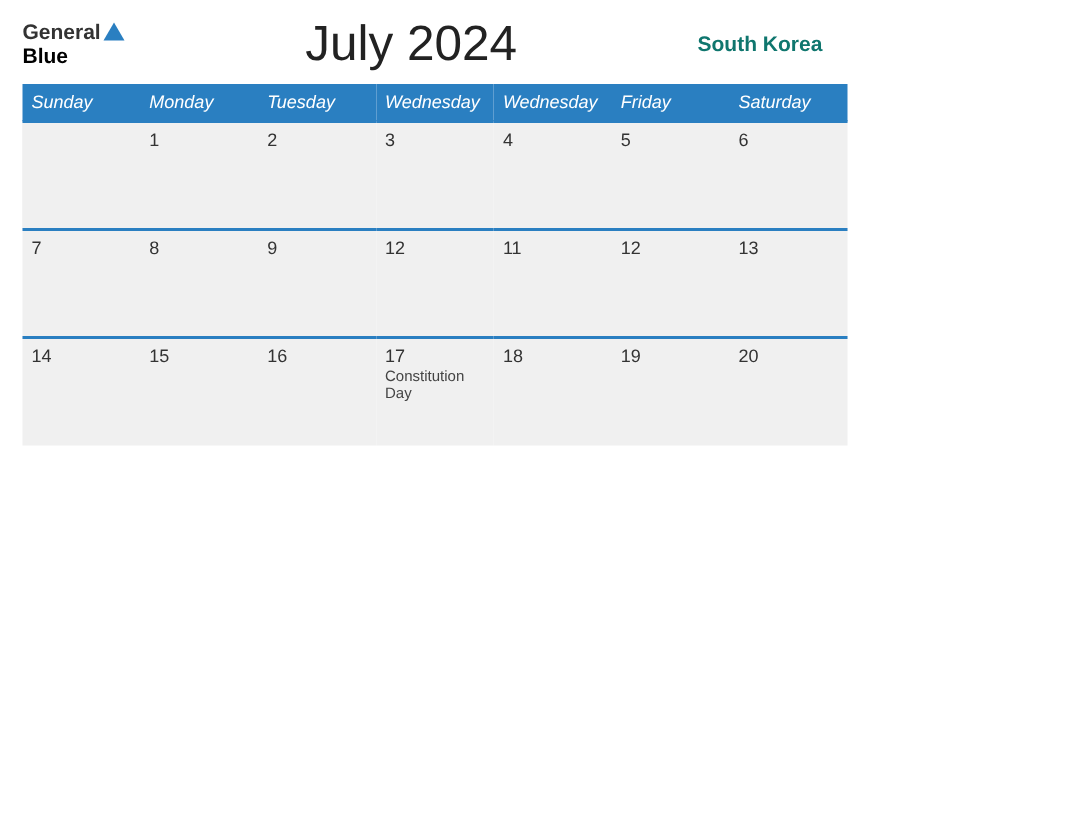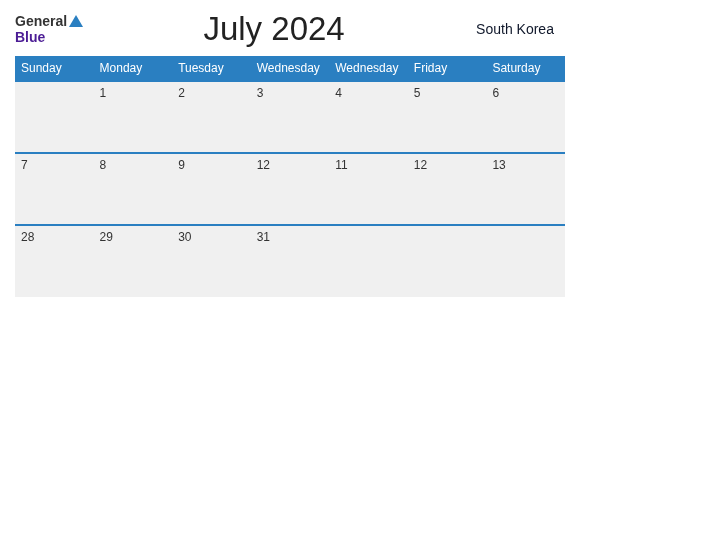--- a/index.html
+++ b/index.html
@@ -38,21 +38,21 @@
 
     .logo-general {
       font-size: 14px;
       font-weight: bold;
       color: #333;
     }
 
     .logo-blue {
       font-size: 14px;
       font-weight: bold;
-      color: #4c1d95;
+      color: #000000;
     }
 
     .logo-triangle {
       width: 0;
       height: 0;
       border-left: 7px solid transparent;
       border-right: 7px solid transparent;
       border-bottom: 12px solid #2a7fc1;
       display: inline-block;
       margin-left: 2px;
@@ -67,33 +67,35 @@
     .title {
       font-size: 33px;
       font-weight: normal;
       color: #222;
       text-align: center;
       flex: 1;
     }
 
     .country {
       font-size: 14px;
-      color: #0f172a;
-      text-align: center;
+      color: #0f766e;
+      text-align: left;
       min-width: 100px;
+      font-weight: bold;
     }
 
     .calendar {
       width: 100%;
       border-collapse: collapse;
       table-layout: fixed;
     }
 
     .calendar thead tr {
       background-color: #2a7fc1;
+      font-style: italic;
     }
 
     .calendar thead th {
       color: #fff;
       font-size: 12px;
       font-weight: normal;
       padding: 5px 6px;
       text-align: left;
       border: none;
     }
@@ -197,30 +199,37 @@
           </td>
           <td>
             <span class="day-number">12</span>
           </td>
           <td>
             <span class="day-number">13</span>
           </td>
         </tr>
         <tr>
           <td>
-            <span class="day-number">28</span>
-          </td>
-          <td>
-            <span class="day-number">29</span>
-          </td>
-          <td>
-            <span class="day-number">30</span>
-          </td>
-          <td>
-            <span class="day-number">31</span>
-          </td>
-          <td class="empty-cell"></td>
-          <td class="empty-cell"></td>
-          <td class="empty-cell"></td>
+            <span class="day-number">14</span>
+          </td>
+          <td>
+            <span class="day-number">15</span>
+          </td>
+          <td>
+            <span class="day-number">16</span>
+          </td>
+          <td>
+            <span class="day-number">17</span>
+            <span class="event-label">Constitution Day</span>
+          </td>
+          <td>
+            <span class="day-number">18</span>
+          </td>
+          <td>
+            <span class="day-number">19</span>
+          </td>
+          <td>
+            <span class="day-number">20</span>
+          </td>
         </tr>
       </tbody>
   </table>
 </div>
 
 </body></html>

